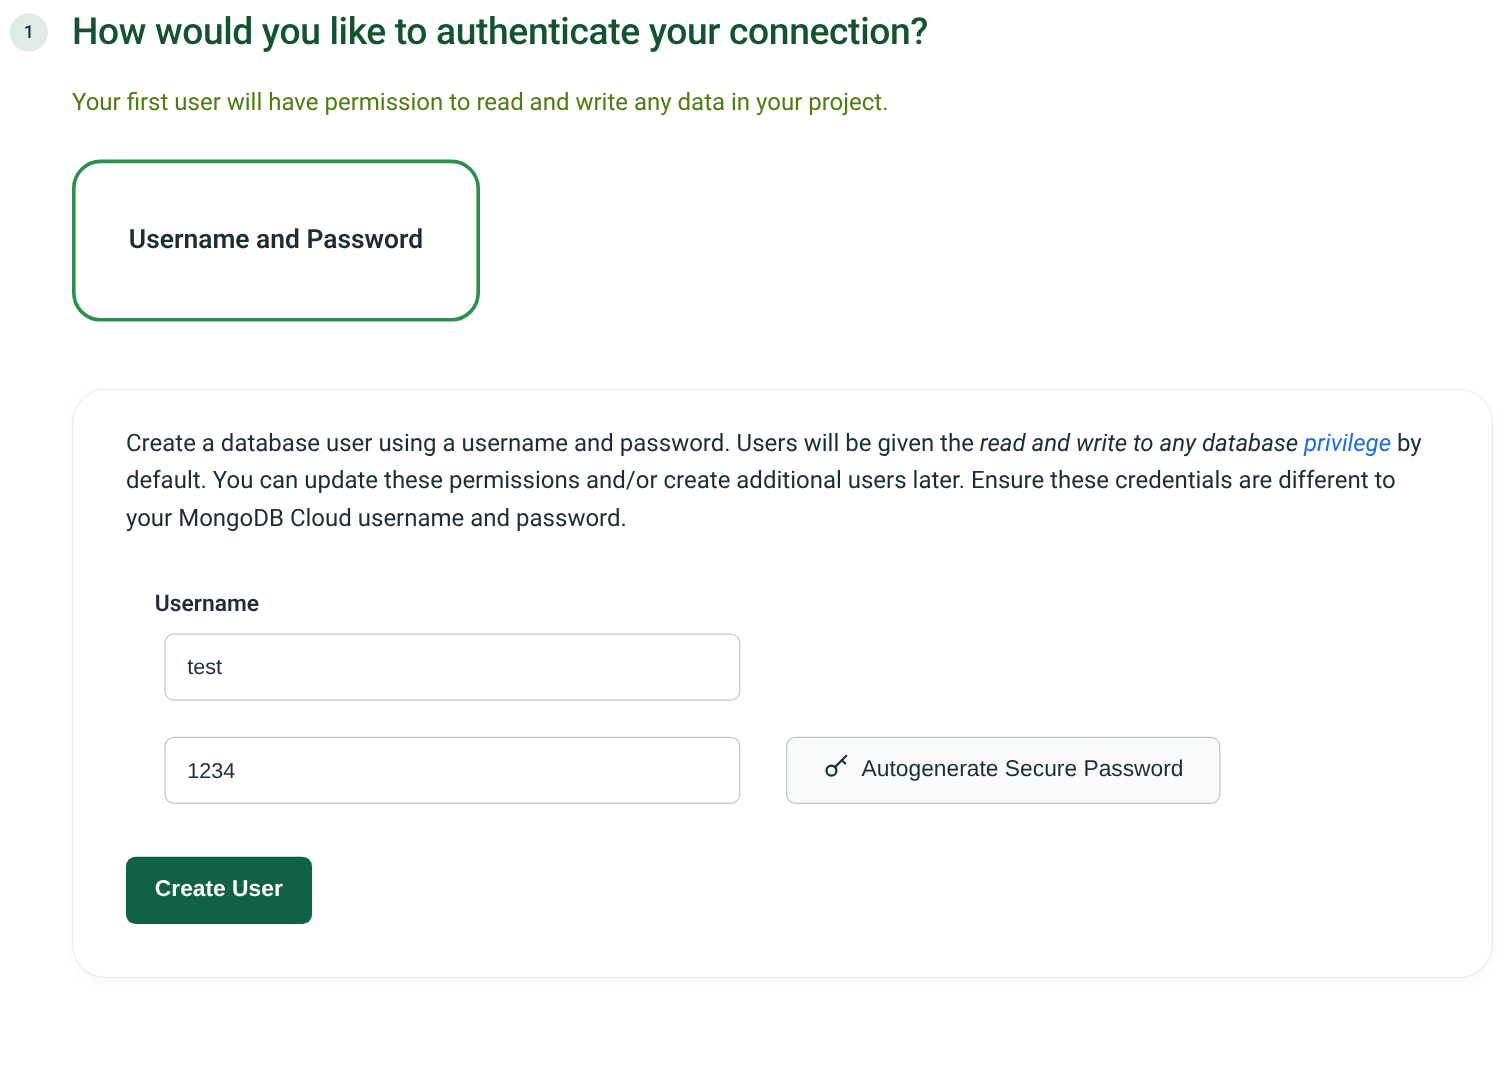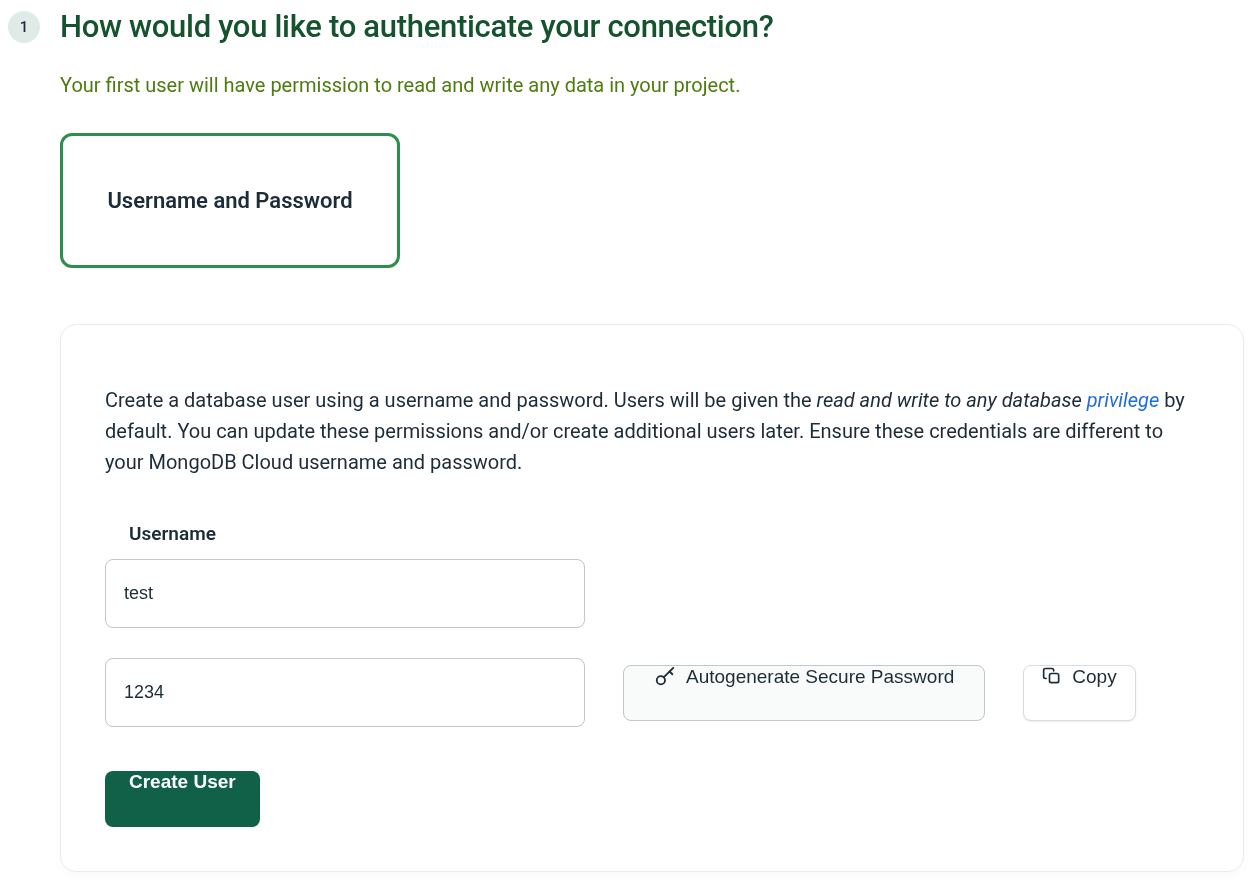--- a/index.html
+++ b/index.html
@@ -49,40 +49,40 @@
     .auth-options {
       display: flex;
       gap: 16px;
       margin-left: 52px;
       margin-bottom: 56px;
     }
     .auth-option {
       width: 340px;
       height: 135px;
       border: 1px solid #c1c7c6;
-      border-radius: 12px;
+      border-radius: 24px;
       display: flex;
       align-items: center;
       justify-content: center;
       font-size: 22px;
       font-weight: 600;
       color: #1c2d38;
       background: #ffffff;
       cursor: pointer;
       user-select: none;
     }
     .auth-option.selected {
       border: 3px solid #2d8f4e;
     }
     .card {
       margin-left: 52px;
       margin-right: 4px;
       border: 1px solid #e8edec;
-      border-radius: 16px;
-      padding: 60px 44px 44px 44px;
+      border-radius: 28px;
+      padding: 29px 44px 44px 44px;
       box-shadow: 0 3px 8px rgba(0,0,0,0.03);
       background: #ffffff;
     }
     .card-text {
       font-size: 20px;
       line-height: 1.55;
       color: #1c2d38;
       margin-bottom: 44px;
     }
     .card-text .italic {
@@ -106,45 +106,47 @@
     }
     .eye-icon {
       display: inline-flex;
       align-items: center;
       justify-content: center;
       width: 24px;
       height: 24px;
     }
     .text-input {
       width: 480px;
-      height: 69px;
+      height: 56px;
       padding: 0 18px;
       border: 1px solid #c1c7c6;
       border-radius: 8px;
       font-size: 18px;
       color: #1c2d38;
       background: #ffffff;
       outline: none;
+      margin-left: 32px;
     }
     .username-row {
       margin-bottom: 30px;
     }
     .password-row {
       display: flex;
       align-items: center;
       gap: 38px;
       margin-bottom: 44px;
     }
     .btn {
       height: 56px;
       border-radius: 8px;
       font-size: 19px;
       font-weight: 500;
       cursor: pointer;
       display: inline-flex;
+      align-items: center;
       justify-content: center;
       gap: 10px;
       padding: 0 22px;
       border: 1px solid #c1c7c6;
       background: #f9fbfa;
       color: #1c2d38;
     }
     .btn.autogen {
       padding: 0 30px;
     }
@@ -195,26 +197,17 @@
       <button class="btn autogen">
         <span>
           <svg width="22" height="22" viewBox="0 0 24 24" fill="none" stroke="#1c2d38" stroke-width="2" stroke-linecap="round" stroke-linejoin="round">
             <circle cx="7.5" cy="15.5" r="4.5"></circle>
             <path d="M10.5 12.5 L21 2"></path>
             <path d="M17 6 l3 3"></path>
           </svg>
         </span>
         <span>Autogenerate Secure Password</span>
       </button>
-      <button class="btn copy">
-        <span>
-          <svg width="20" height="20" viewBox="0 0 24 24" fill="none" stroke="#1c2d38" stroke-width="2" stroke-linecap="round" stroke-linejoin="round">
-            <rect x="9" y="9" width="11" height="11" rx="2"></rect>
-            <path d="M5 15H4a2 2 0 0 1-2-2V5a2 2 0 0 1 2-2h8a2 2 0 0 1 2 2v1"></path>
-          </svg>
-        </span>
-        <span>Copy</span>
-      </button>
     </div>
   </div>
 
   <button class="btn primary">Create User</button>
 </div>
 
 </body></html>

